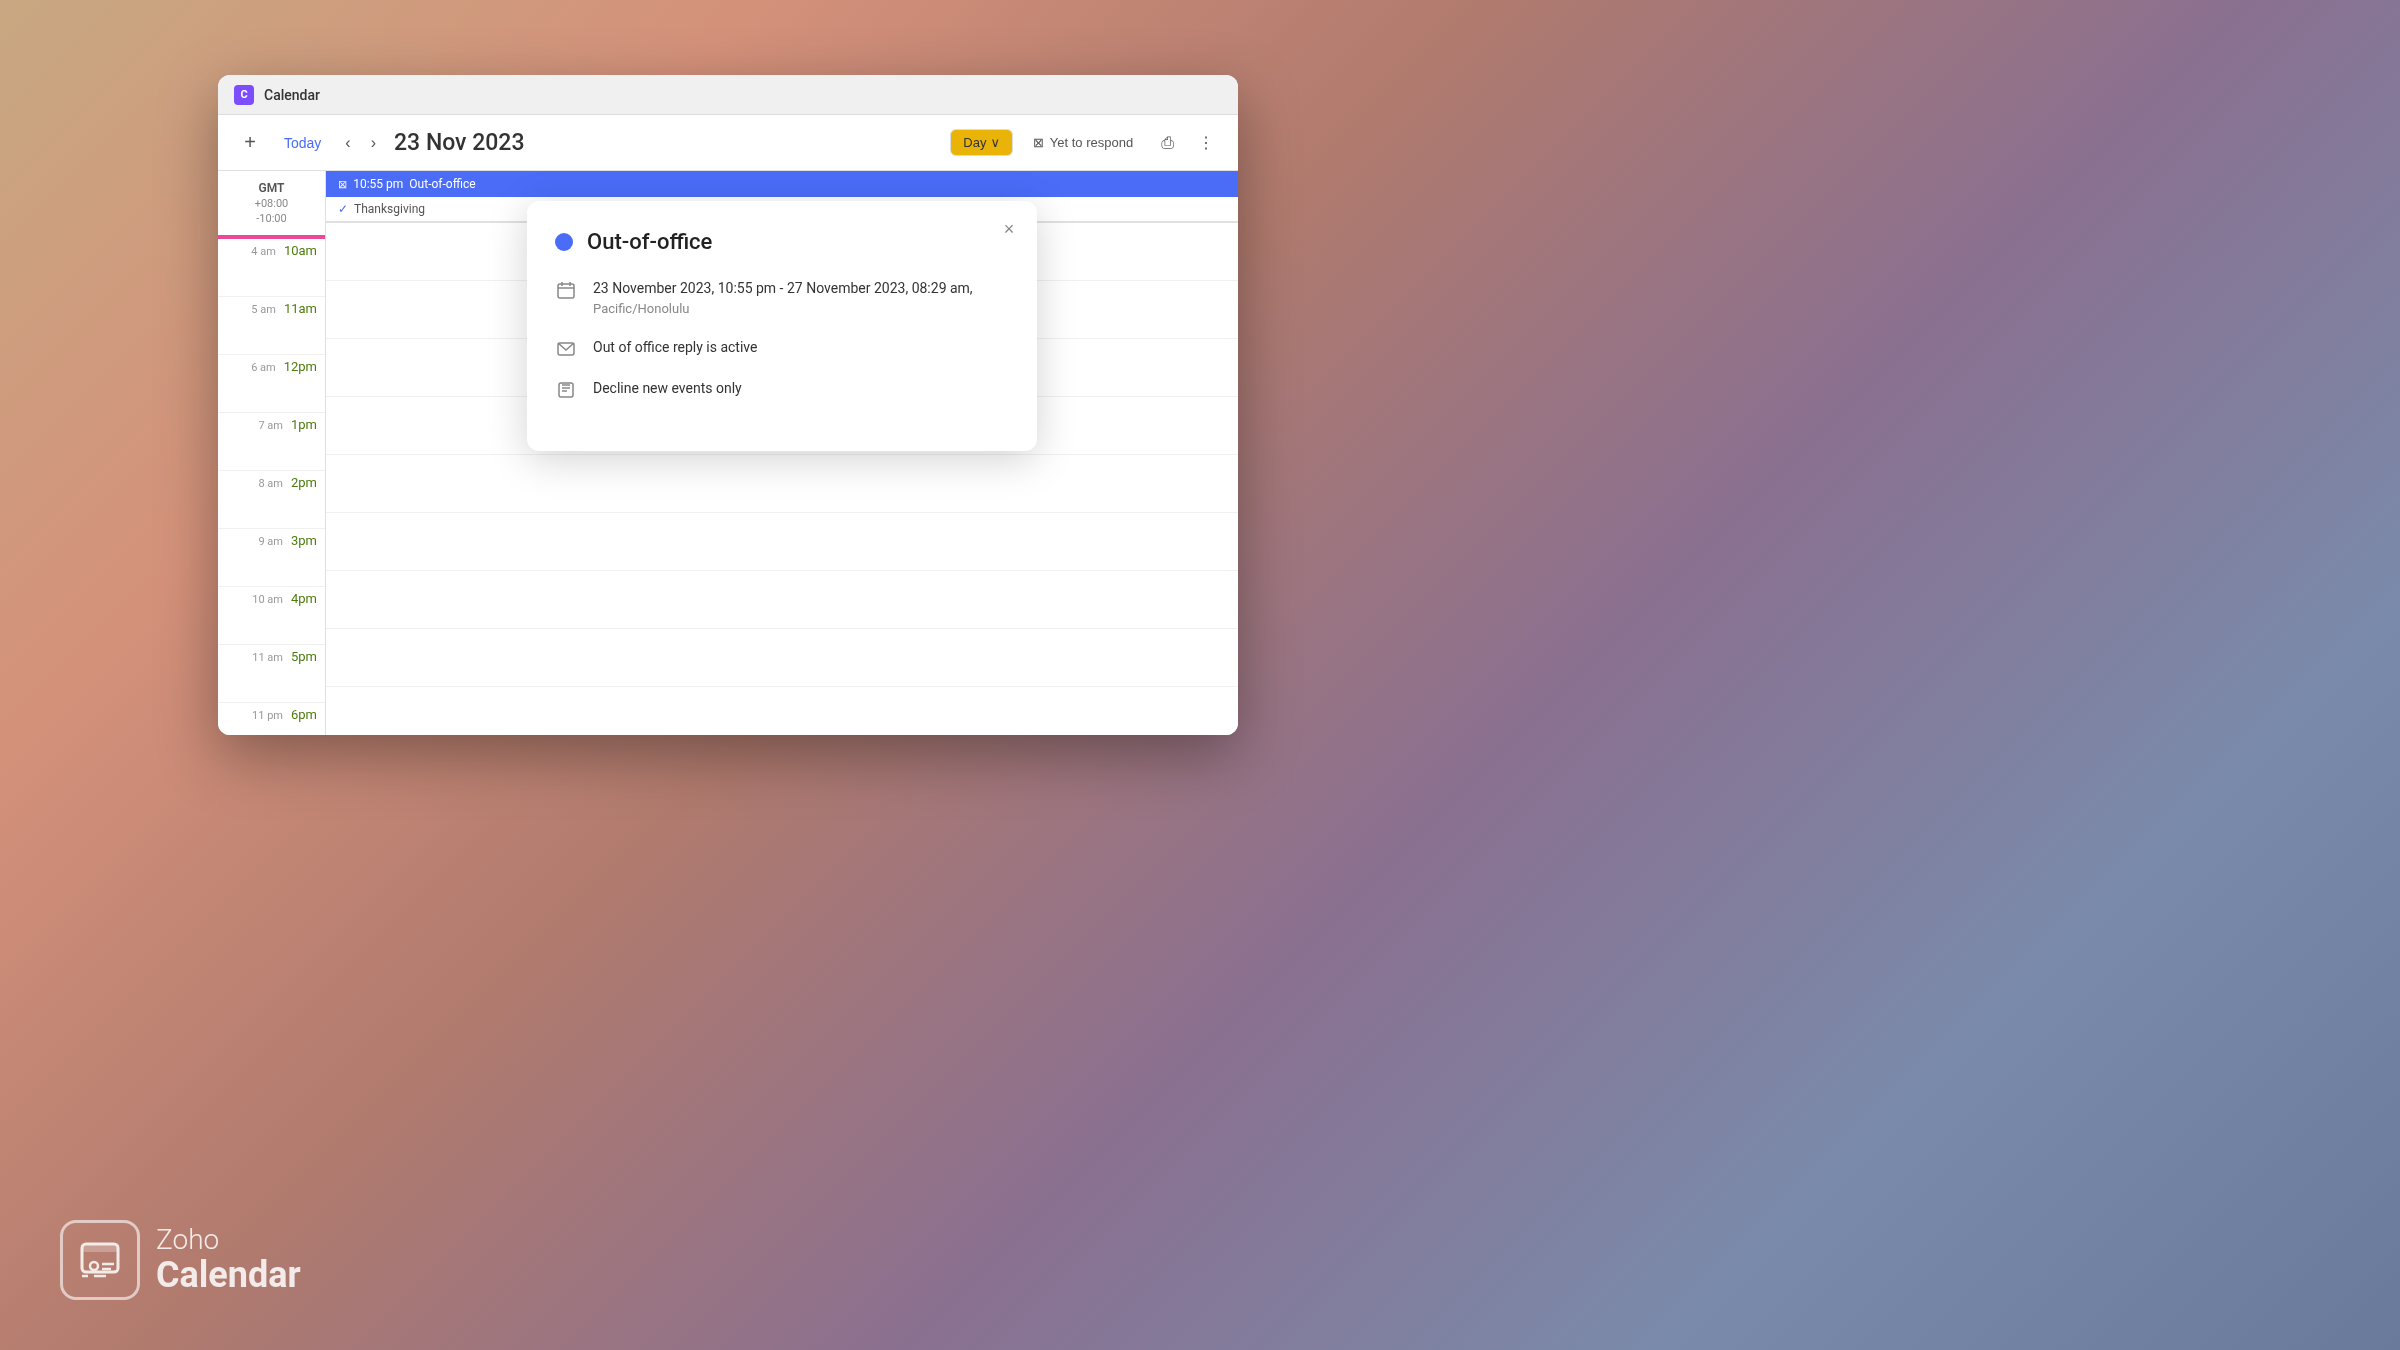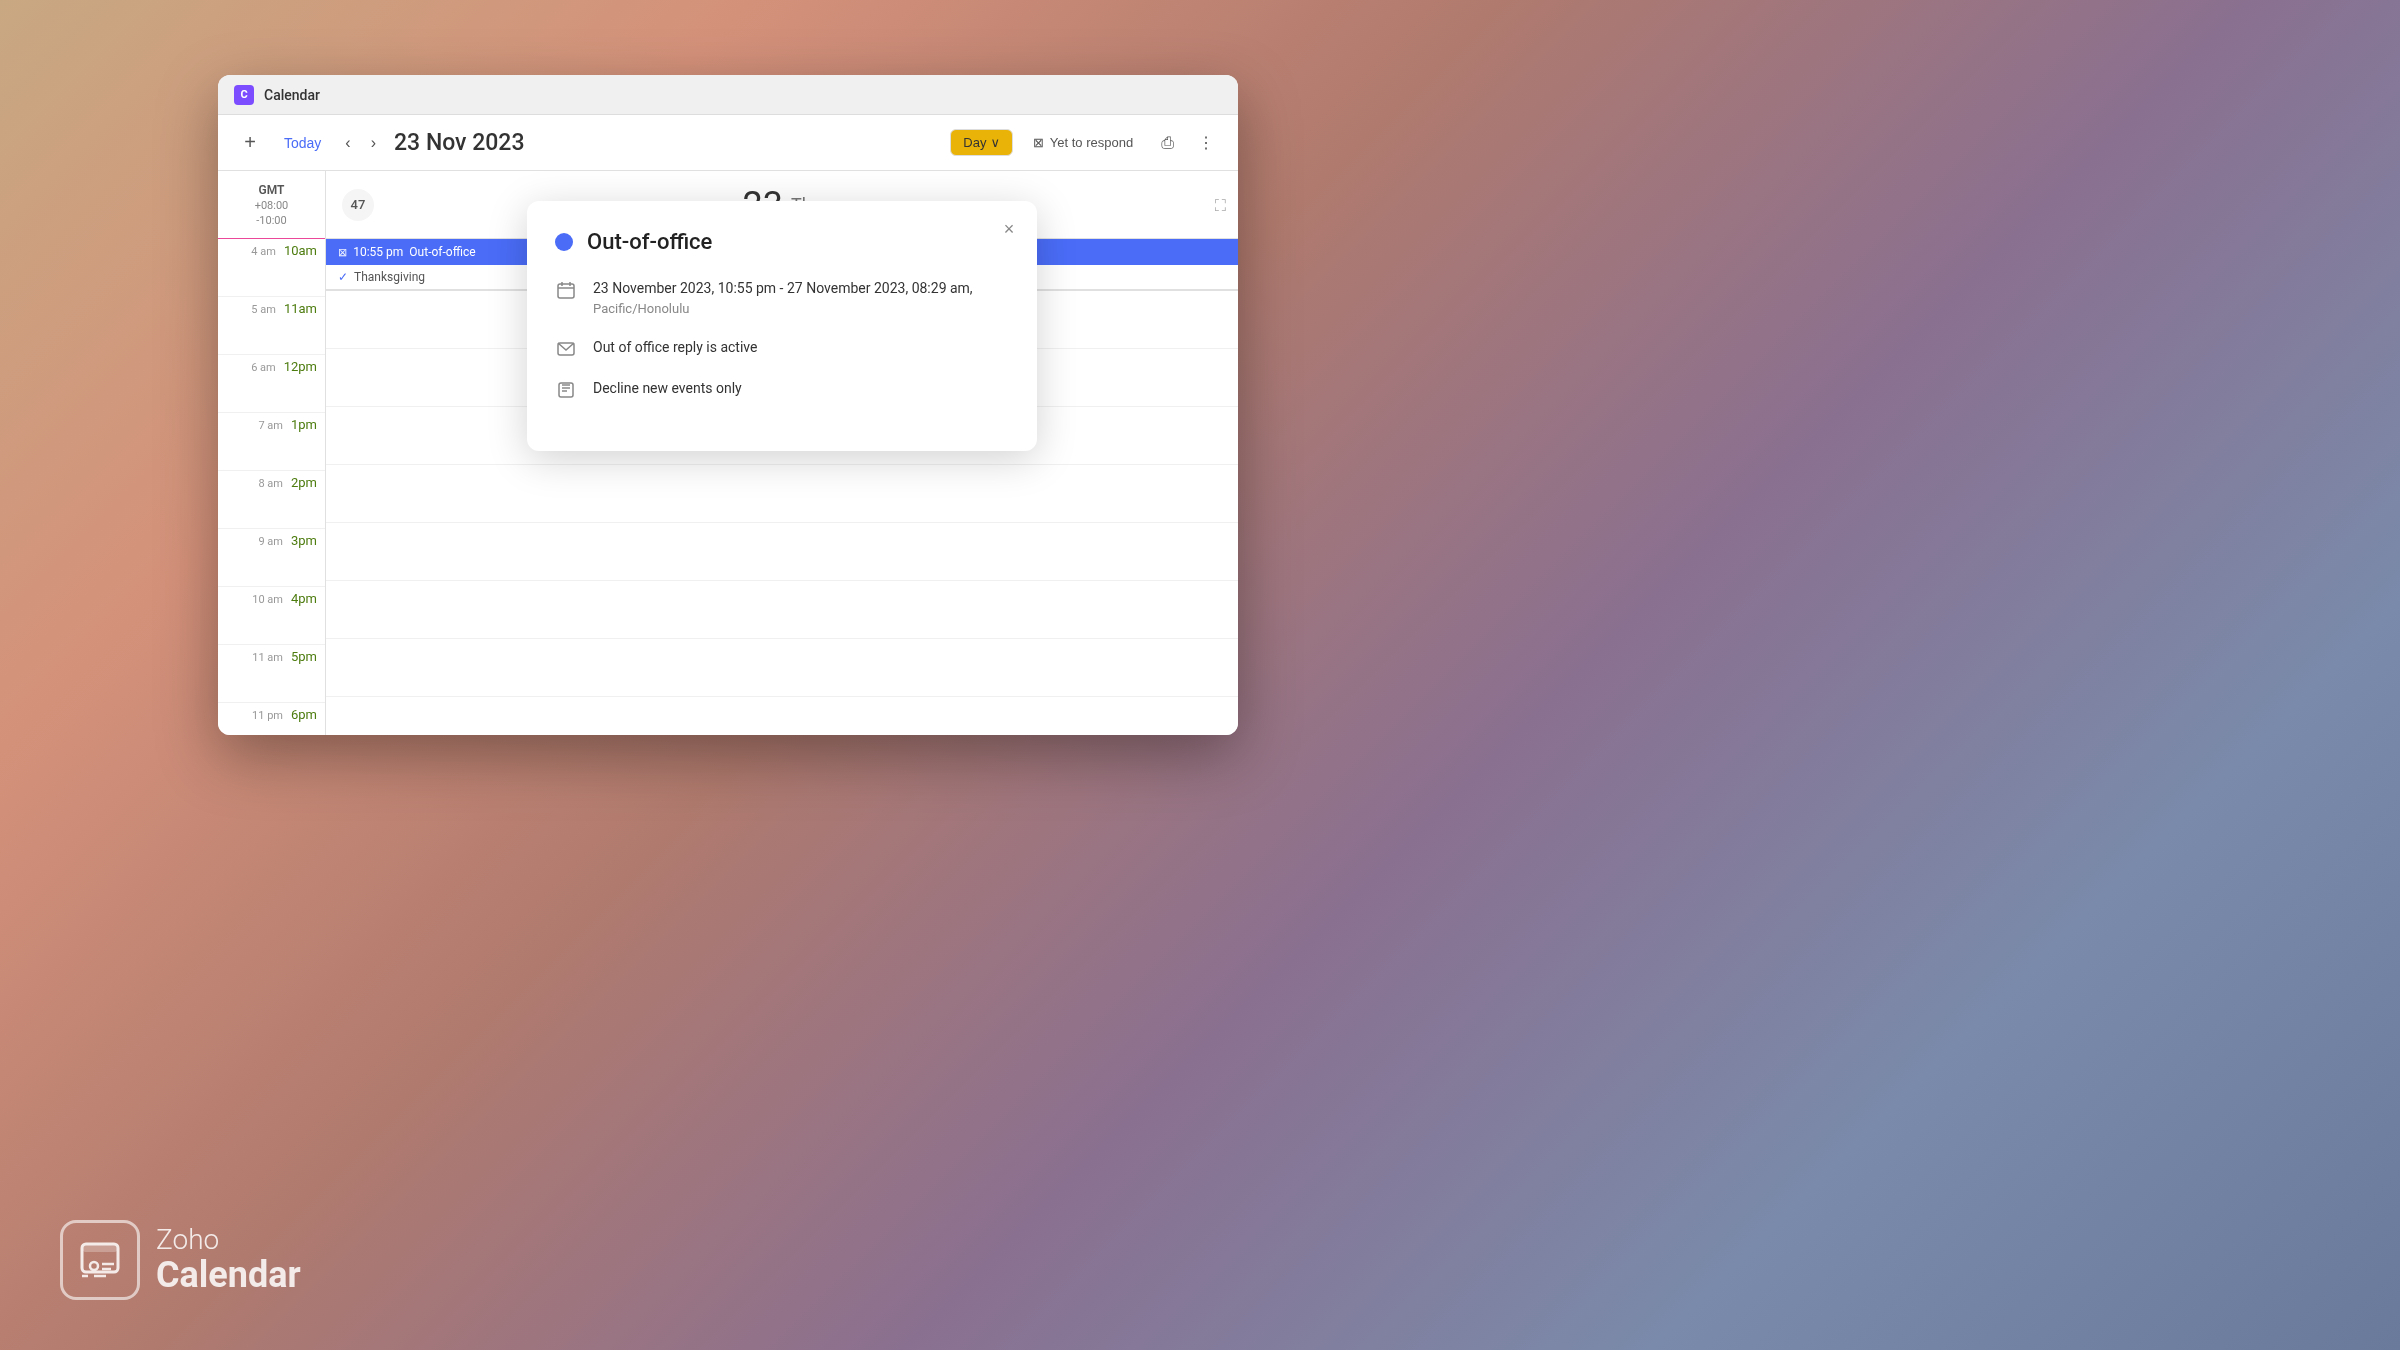--- a/index.html
+++ b/index.html
@@ -181,21 +181,21 @@
     
     .gmt-sidebar {
       width: 108px;
       background: white;
       border-right: 1px solid #e0e0e0;
       display: flex;
       flex-direction: column;
     }
     .gmt-header {
       height: 68px;
-      border-bottom: 1px solid #ec4899;
+      border-bottom: 4px solid #ec4899;
       display: flex;
       flex-direction: column;
       align-items: center;
       justify-content: center;
       font-size: 11px;
       color: #888;
       gap: 2px;
     }
     .gmt-label { font-weight: 600; color: #555; font-size: 12px; }
     .gmt-times {
@@ -520,26 +520,20 @@
           <div class="time-pair">
             <span class="time-gmt">11 pm</span>
             <span class="time-local">6pm</span>
           </div>
         </div>
       </div>
     </div>
 
     <div class="main-area">
 
-      <div class="day-header">
-        <div class="week-badge">47</div>
-        <span class="day-number">23</span>
-        <span class="day-name">Thu</span>
-        <span class="expand-icon">⛶</span>
-      </div>
 
       <div class="allday-area">
         <div class="out-of-office-bar">
           <span class="oof-icon">⊠</span>
           <span>10:55 pm</span>
           <span>Out-of-office</span>
           <span class="oof-date">27/11/2023 ›</span>
         </div>
         <div class="thanksgiving-bar">
           <span class="check">✓</span>

